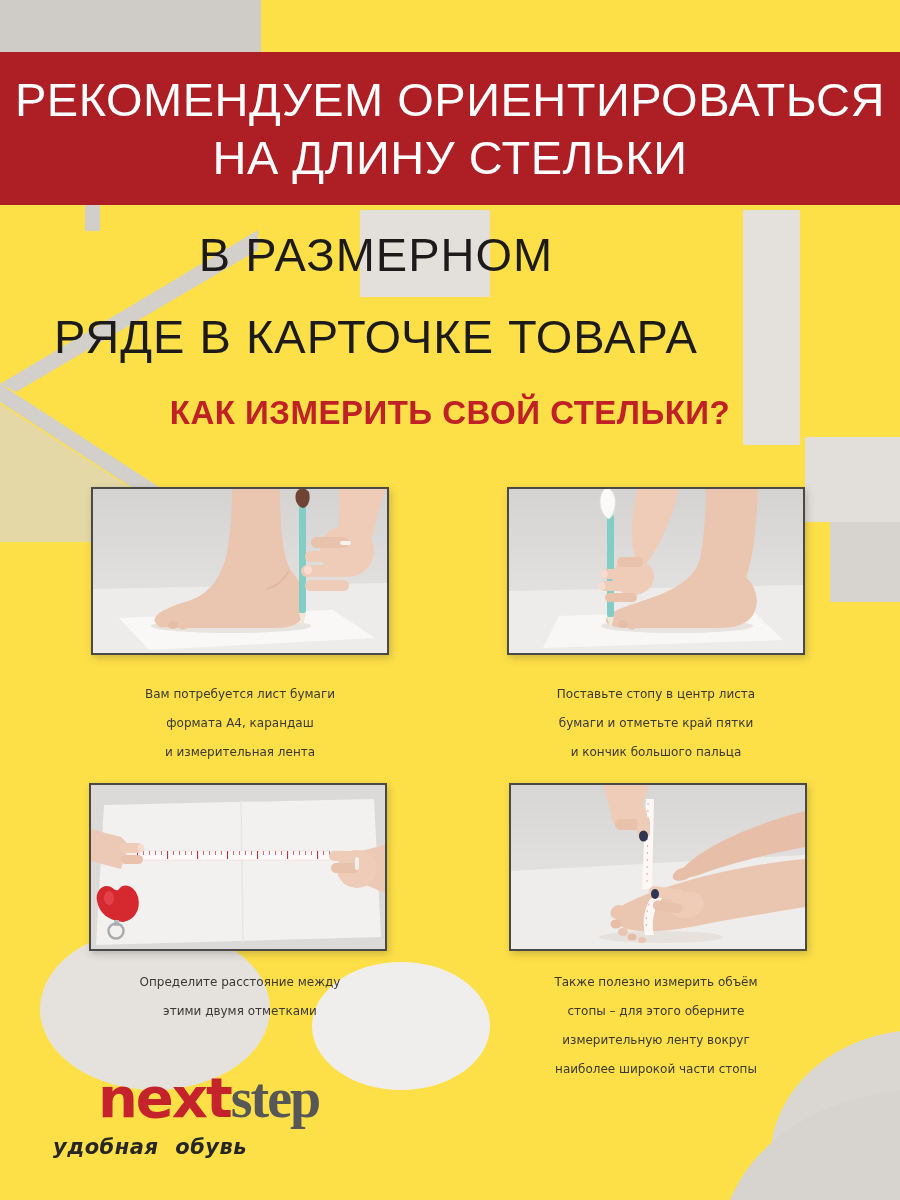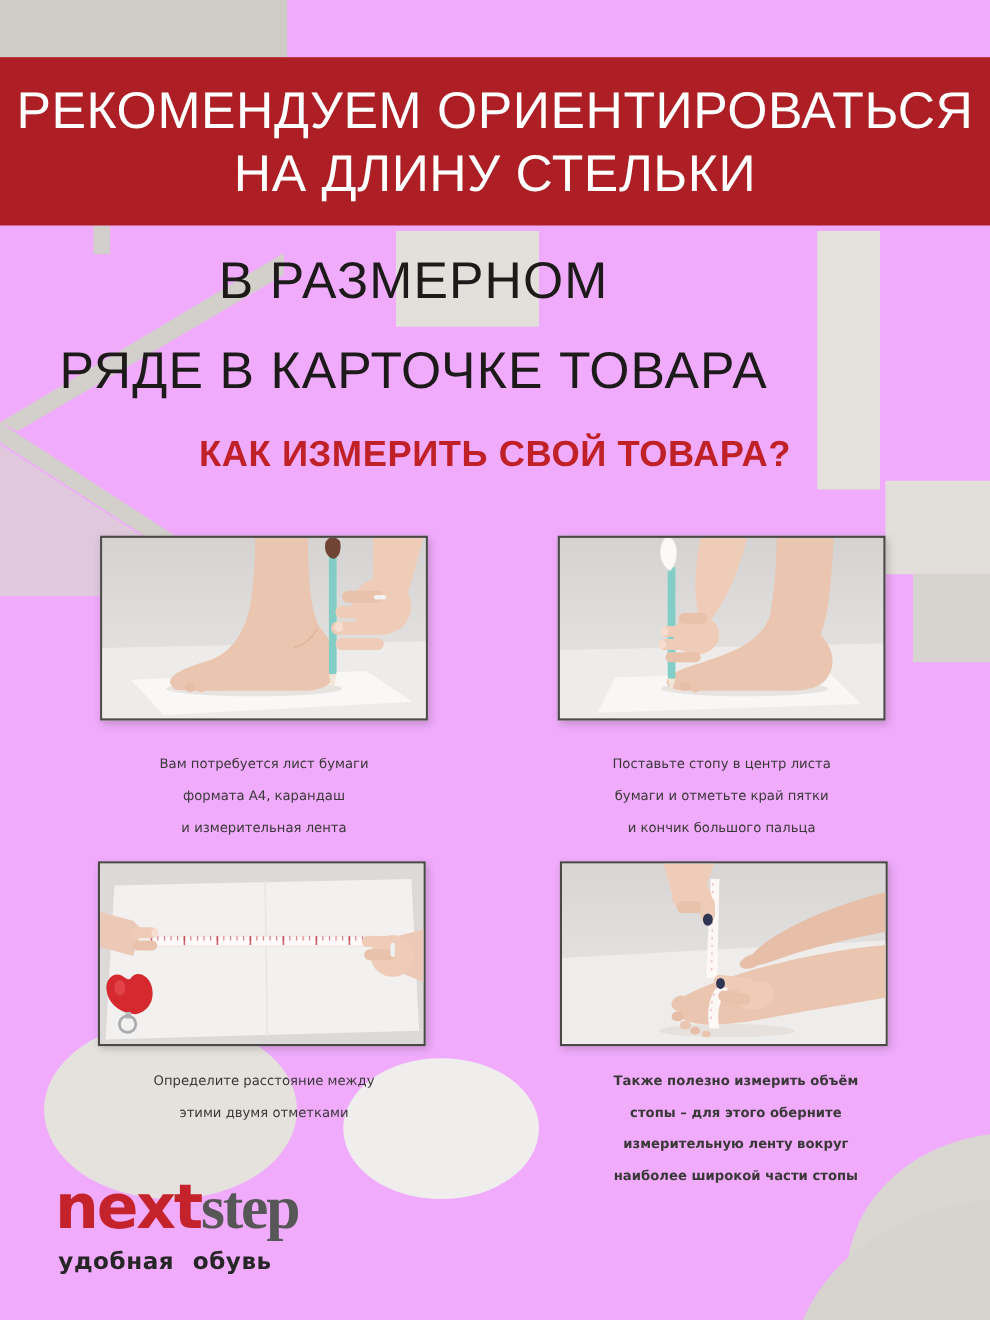--- a/index.html
+++ b/index.html
@@ -1,19 +1,19 @@
 <!DOCTYPE html>
 <html><head>
 <meta charset="utf-8">
 <style>
   * { margin: 0; padding: 0; box-sizing: border-box; }
   html, body { background: #dedbd7; }
   body { width: 900px; height: 1200px; margin: 0 auto; font-family: "Liberation Sans", sans-serif; }
 
-  .poster { position: relative; width: 900px; height: 1200px; background: #f0abfc; overflow: hidden; padding-left: 12px; }
+  .poster { position: relative; width: 900px; height: 1200px; background: #fde047; overflow: hidden; padding-left: 12px; }
 
   
   .deco { position: absolute; z-index: 0; pointer-events: none; }
   .deco-top-left   { left: 0; top: 0; width: 261px; height: 52px; background: #cfccc8; }
   .deco-strip-sm   { left: 85px; top: 205px; width: 15px; height: 26px; background: #d2cecb; }
   .deco-rect-c     { left: 360px; top: 210px; width: 130px; height: 87px; background: #e3e0dc; }
   .deco-rect-v     { left: 743px; top: 210px; width: 57px; height: 235px; background: #e4e1dd; }
   .deco-rect-r1    { left: 805px; top: 437px; width: 95px; height: 85px; background: #e2dfdb; }
   .deco-rect-r2    { left: 830px; top: 522px; width: 70px; height: 80px; background: #d7d3cf; }
   .deco-ellipse-lg { left: 40px; top: 928px; width: 230px; height: 162px; border-radius: 50%; background: #e5e2de; }
@@ -59,34 +59,34 @@
   
   .caption {
     position: absolute; z-index: 2; width: 370px;
     font-family: "DejaVu Sans", sans-serif;
     color: #3a3837; font-size: 12px; line-height: 29px;
     text-align: center; white-space: pre-line;
   }
   .caption-1 { left: 55px;  top: 680px; }
   .caption-2 { left: 471px; top: 680px; }
   .caption-3 { left: 55px;  top: 968px; }
-  .caption-4 { left: 484px; top: 968px; font-weight: bold; }
+  .caption-4 { left: 471px; top: 968px; }
 
   
   .logo { position: absolute; z-index: 2; left: 50px; top: 1068px; }
   .logo-text {
     font-family: "DejaVu Sans", sans-serif; font-weight: 700;
     font-size: 56px; line-height: 60px; letter-spacing: -2px;
   }
-  .logo-next { color: #c5232b; }
+  .logo-next { color: #c5232b; margin-left: 48px; }
   .logo-step { color: #575757; font-family: Liberation Serif, serif; }
   .logo-tagline {
     font-family: "DejaVu Sans", sans-serif; font-weight: 700;
     font-size: 21px; color: #262626; letter-spacing: 0.5px; word-spacing: 9px;
-    margin-top: 7px; margin-left: 3px;
+    margin-top: 7px; margin-left: 3px; font-style: italic;
   }
 </style>
 </head>
 <body>
 
 <div class="poster">
 
   <div class="deco deco-top-left"></div>
   <div class="deco deco-strip-sm"></div>
   <div class="deco deco-rect-c"></div>
@@ -103,21 +103,21 @@
     <polygon points="0,192 214,330 0,330" fill="#d8d4d0" opacity="0.7"></polygon>
   </svg>
 
   <header class="banner">
     <div class="banner-text">РЕКОМЕНДУЕМ ОРИЕНТИРОВАТЬСЯ
 НА ДЛИНУ СТЕЛЬКИ</div>
   </header>
 
   <div class="heading">В РАЗМЕРНОМ
 РЯДЕ В КАРТОЧКЕ ТОВАРА</div>
-  <div class="subheading">КАК ИЗМЕРИТЬ СВОЙ ТОВАРА?</div>
+  <div class="subheading">КАК ИЗМЕРИТЬ СВОЙ СТЕЛЬКИ?</div>
 
   <figure class="photo photo-1">
     <svg viewBox="0 0 294 164" preserveAspectRatio="none">
       <defs>
         <linearGradient id="w1" x1="0" y1="0" x2="0" y2="1">
           <stop offset="0" stop-color="#d5d3d2"></stop>
             <stop offset="1" stop-color="#ebe9e7"></stop>
         </linearGradient>
       </defs>
       <rect width="294" height="164" fill="url(#w1)"></rect>

